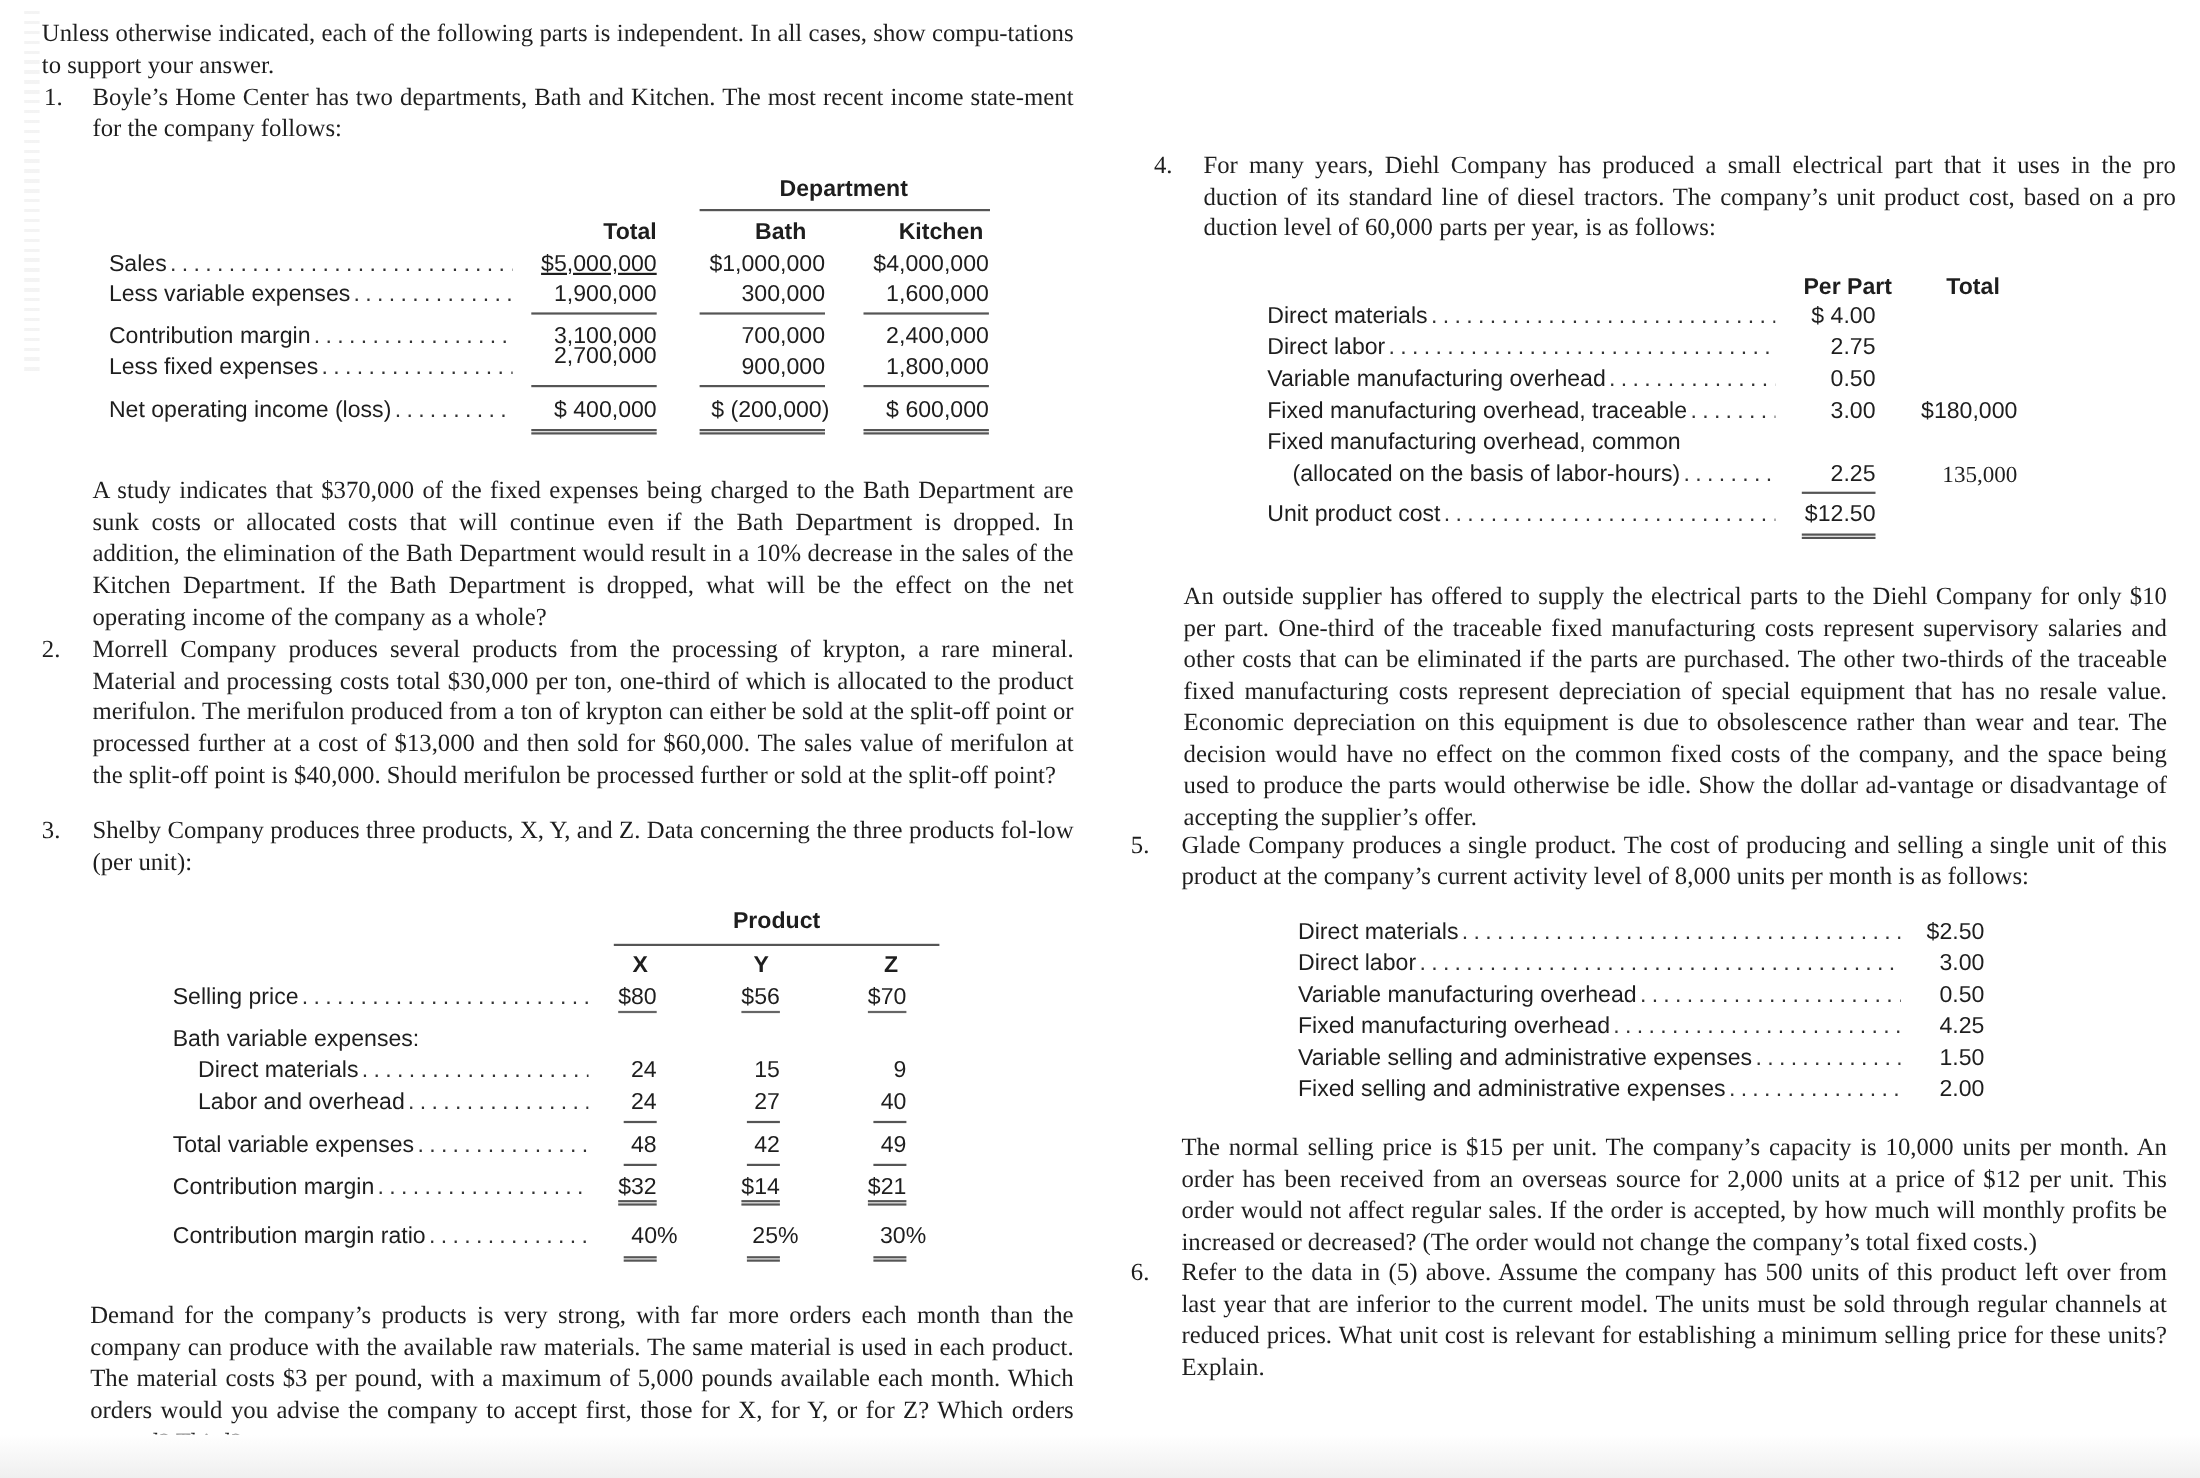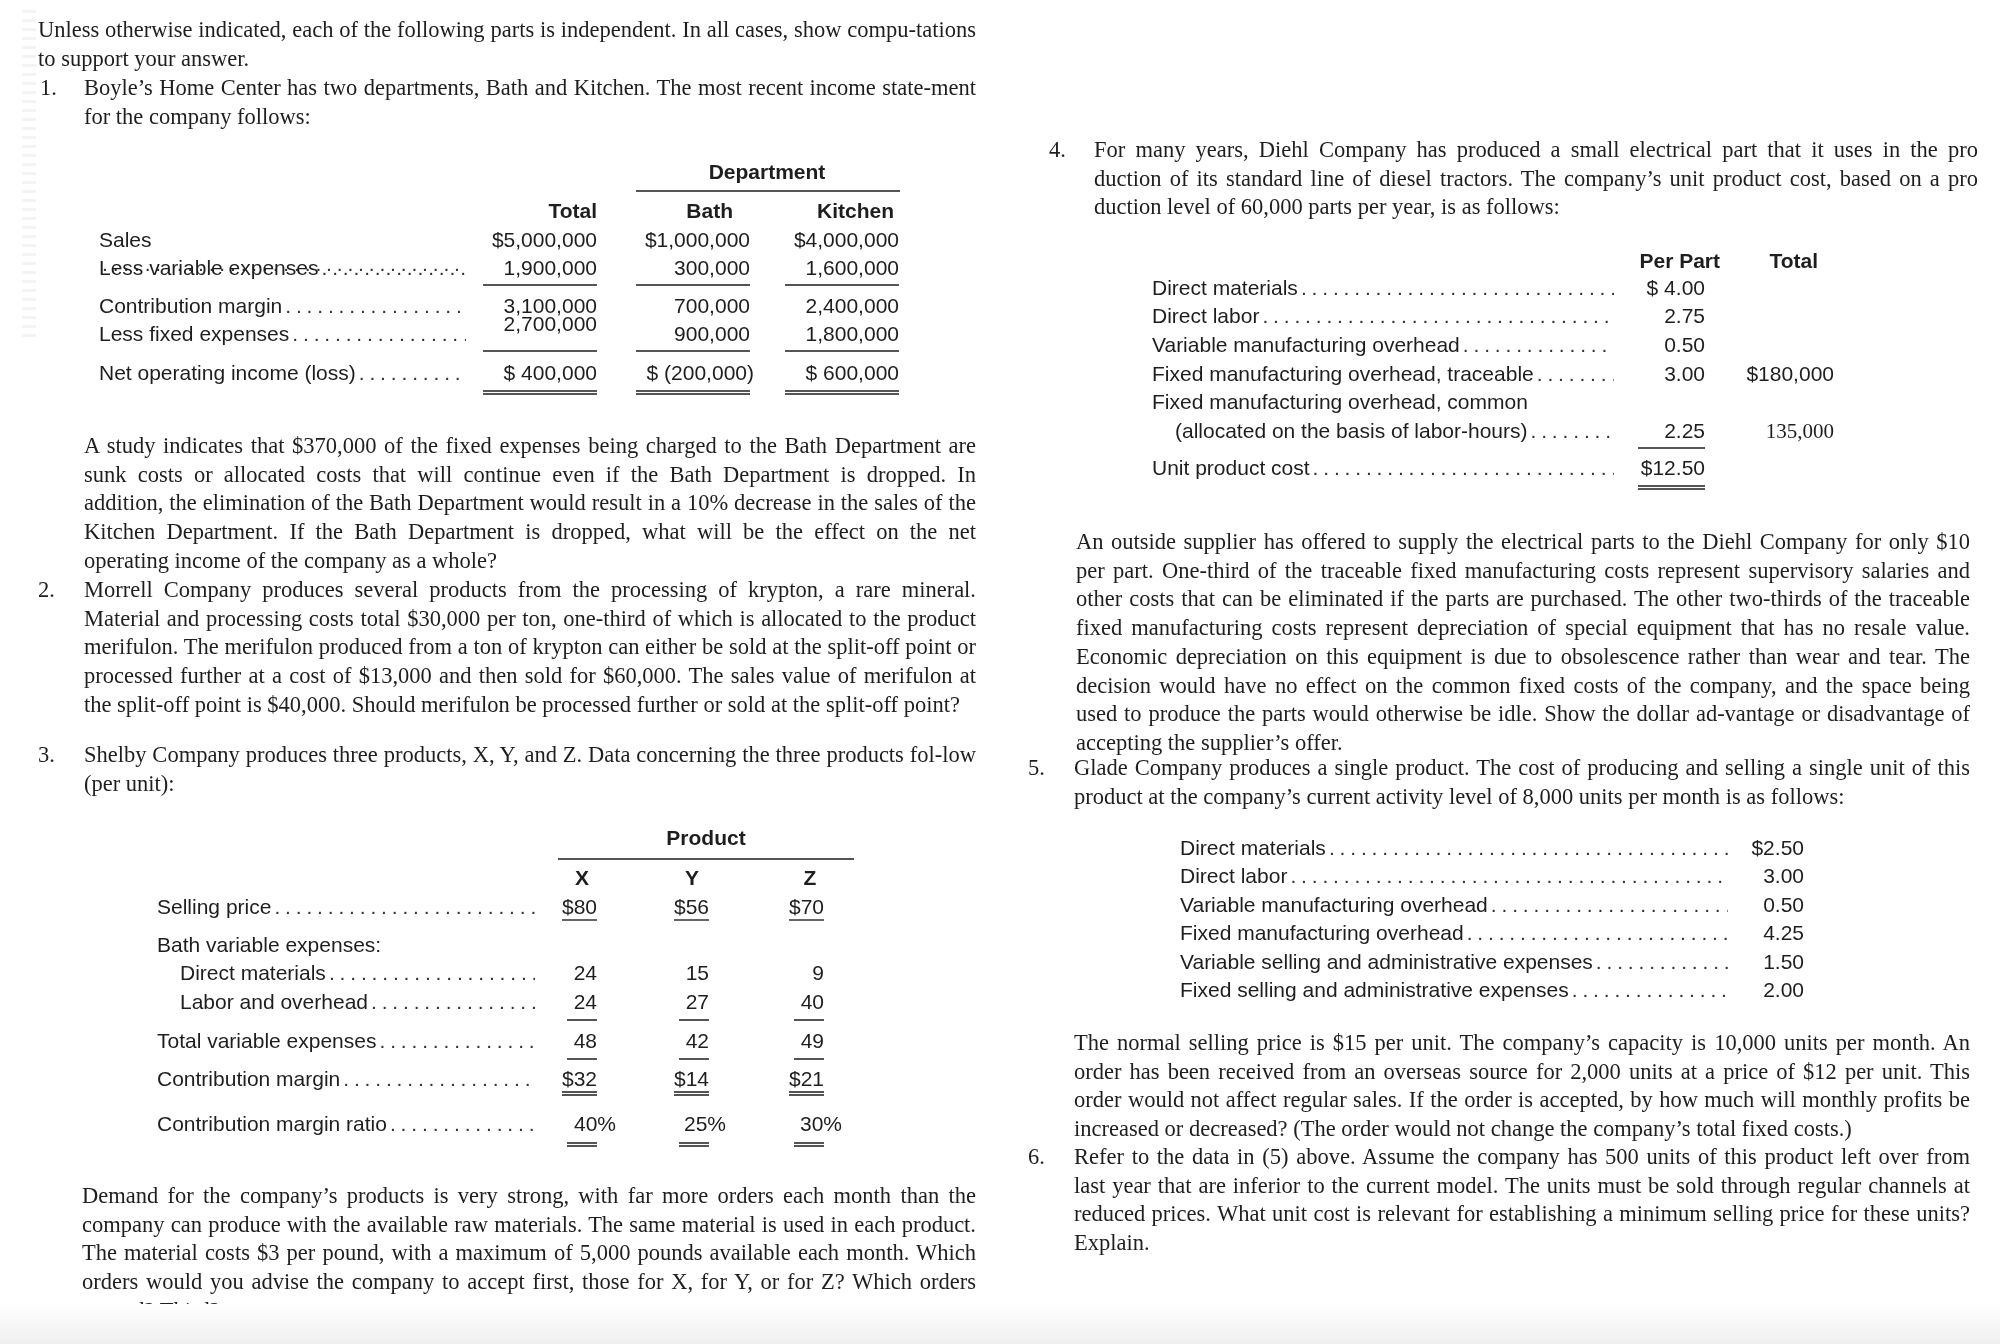--- a/index.html
+++ b/index.html
@@ -45,25 +45,25 @@
 
 <div class="sans">
   <div class="cell c" style="left:636px; top:160px; width:262px; font-weight:bold;">Department</div>
   <div class="rule" style="left:636px; top:190px; width:264px;"></div>
 
   <div class="cell r bold" style="left:480px; top:199px; width:117px;">Total</div>
   <div class="cell r bold" style="left:630px; top:199px; width:103px;">Bath</div>
   <div class="cell r bold" style="left:780px; top:199px; width:114px;">Kitchen</div>
 
   <div>
-    <div class="row-label" style="left:99px; top:228px; width:367px;flex-direction:column;">
+    <div class="row-label" style="left:99px; top:228px; width:367px;">
         <span class="lbl">Sales</span>
         <span class="lead"></span>
       </div>
-    <div class="cell r" style="left:470px; top:228px; width:127px;">$5,000,000</div>
+    <div class="cell r" style="left:470px; top:228px; width:127px;text-decoration:underline;">$5,000,000</div>
     <div class="cell r" style="left:620px; top:228px; width:130px;">$1,000,000</div>
     <div class="cell r" style="left:770px; top:228px; width:129px;">$4,000,000</div>
   </div>
   <div>
     <div class="row-label" style="left:99px; top:256px; width:367px;">
         <span class="lbl">Less variable expenses</span>
         <span class="lead"></span>
       </div>
     <div class="cell r" style="left:470px; top:256px; width:127px;">1,900,000</div>
     <div class="cell r" style="left:620px; top:256px; width:130px;">300,000</div>

